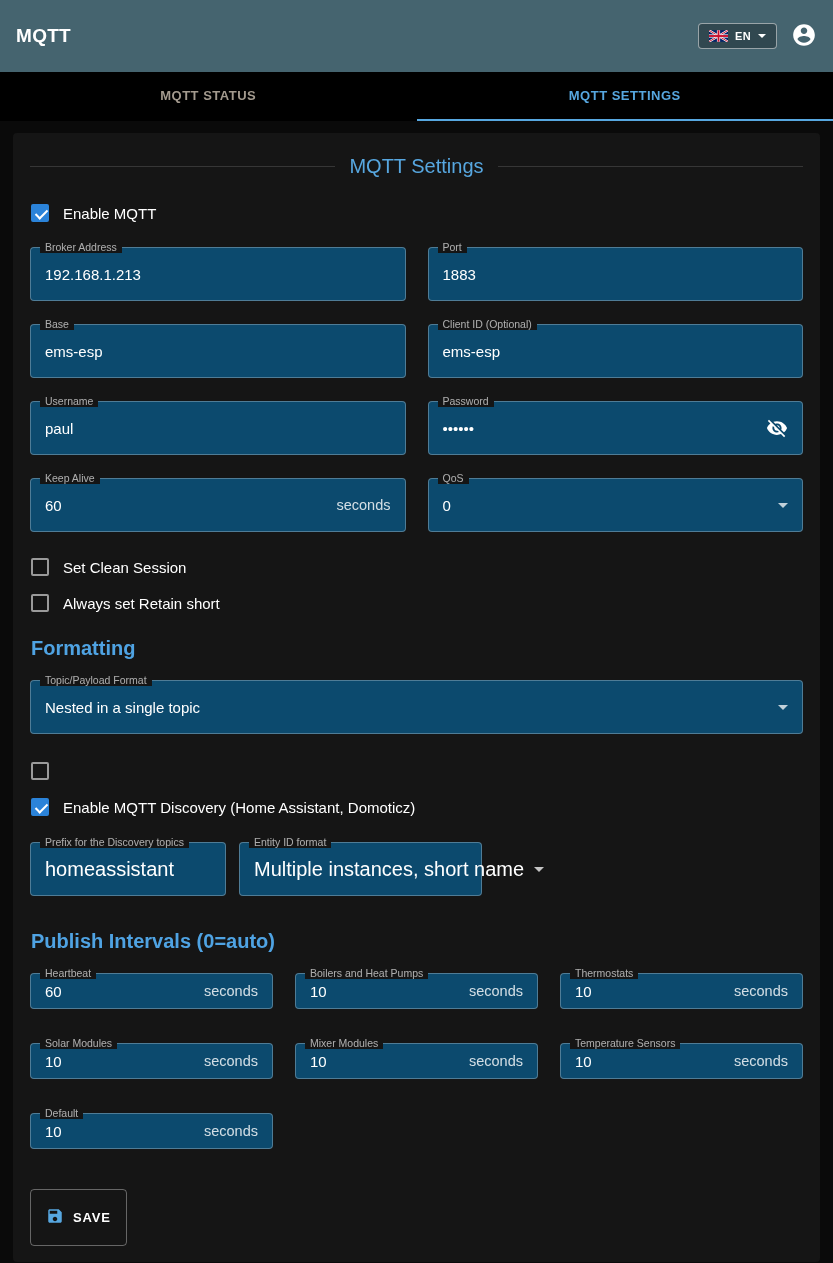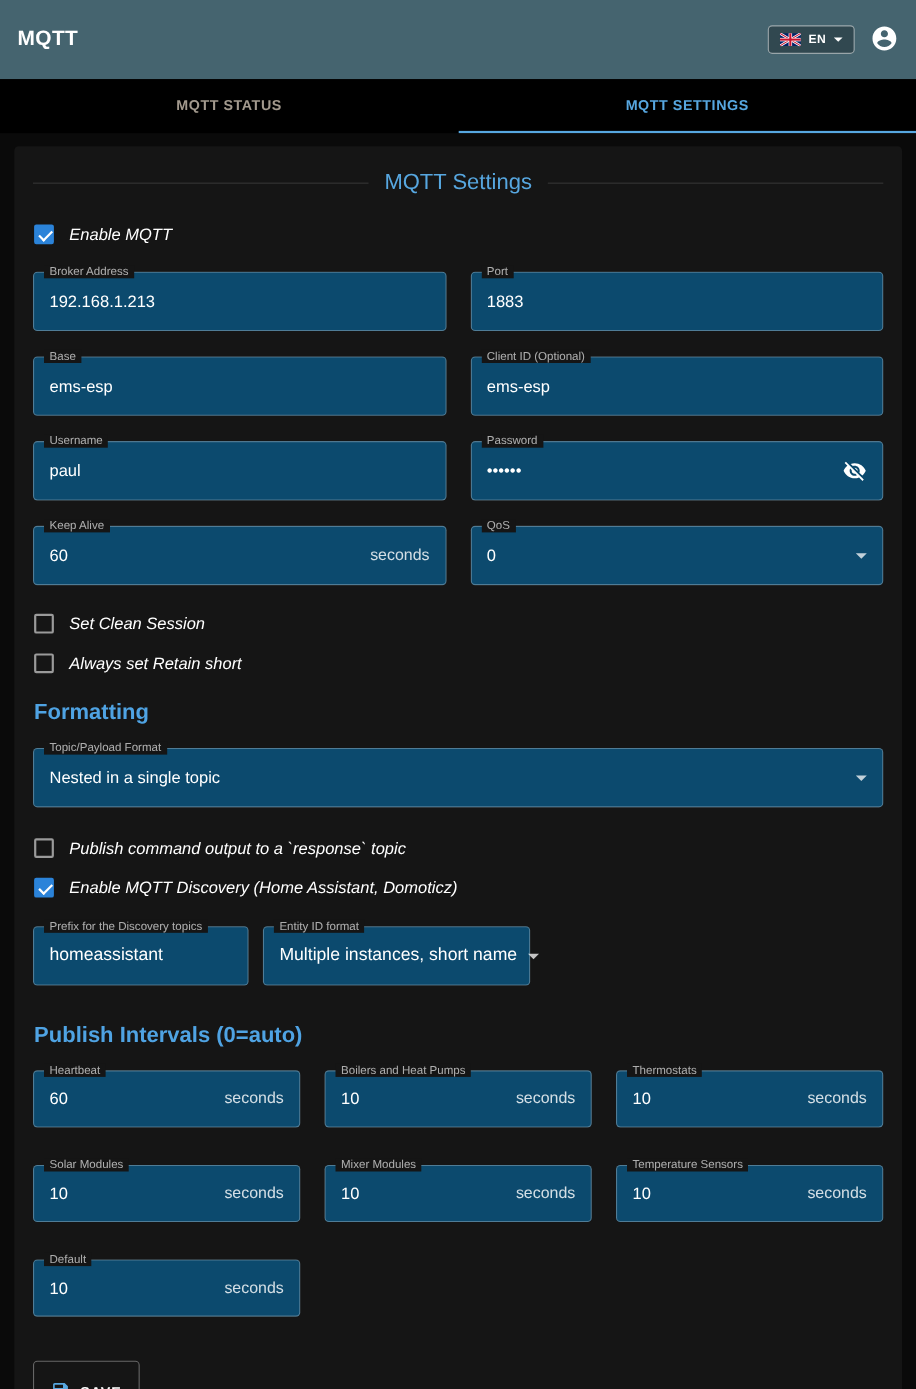--- a/index.html
+++ b/index.html
@@ -59,21 +59,21 @@
     padding: 22px 17px 16px;
   }
 
   .section-header { display: flex; align-items: center; gap: 14px; margin-bottom: 26px; }
   .section-header .hr { flex: 1; height: 1px; background: rgba(255,255,255,0.14); }
   .section-title { font-size: 20px; font-weight: 400; color: #57a7e0; }
 
   .sub-heading { color: #4fa3e3; font-size: 20px; font-weight: 700; margin: 2px 0 20px 1px; }
 
   
-  .check-row { display: flex; align-items: center; gap: 14px; margin: 0 0 18px 1px; font-style: italic; }
+  .check-row { display: flex; align-items: center; gap: 14px; margin: 0 0 18px 1px; }
   .check-row.mb-lg { margin-bottom: 25px; }
   .checkbox {
     width: 18px; height: 18px; flex: 0 0 18px;
     border: 2px solid #9a9a9a;
     border-radius: 2px;
     position: relative;
     cursor: pointer;
   }
   .checkbox.checked { background: #2b83d9; border-color: #2b83d9; }
   .checkbox.checked::after {
@@ -122,31 +122,31 @@
     column-gap: 22px;
     row-gap: 23px;
     margin-bottom: 26px;
   }
 
   .full-width { margin-bottom: 28px; margin-top: 14px; }
 
   .discovery-row { display: flex; gap: 13px; margin: 26px 0 34px; }
   .discovery-row .field.prefix { width: 196px; }
   .discovery-row .field.entity { width: 243px; }
-  .discovery-row .field-value { font-size: 16px; }
+  .discovery-row .field-value { font-size: 20px; }
   .discovery-row .field.entity .caret { margin-left: 10px; }
 
   .intervals-grid {
     display: grid;
     grid-template-columns: repeat(3, 1fr);
     column-gap: 22px;
     row-gap: 34px;
     margin-bottom: 40px;
   }
-  .intervals-grid .field { height: 52px; }
+  .intervals-grid .field { height: 36px; }
 
   
   .save-btn {
     display: inline-flex; align-items: center; gap: 9px;
     background: transparent;
     border: 1px solid rgba(255,255,255,0.35);
     border-radius: 4px;
     padding: 17px 15px;
     cursor: pointer;
   }
@@ -258,21 +258,20 @@
   <h3 class="sub-heading">Formatting</h3>
 
   <div class="field full-width">
     <span class="field-label">Topic/Payload Format</span>
     <span class="field-value">Nested in a single topic</span>
     <span class="caret"></span>
   </div>
 
   <div class="check-row">
     <span class="checkbox"></span>
-    <span class="check-label">Publish command output to a `response` topic</span>
   </div>
   <div class="check-row">
     <span class="checkbox checked"></span>
     <span class="check-label">Enable MQTT Discovery (Home Assistant, Domoticz)</span>
   </div>
 
   <div class="discovery-row">
     <div class="field prefix">
       <span class="field-label">Prefix for the Discovery topics</span>
       <span class="field-value">homeassistant</span>

